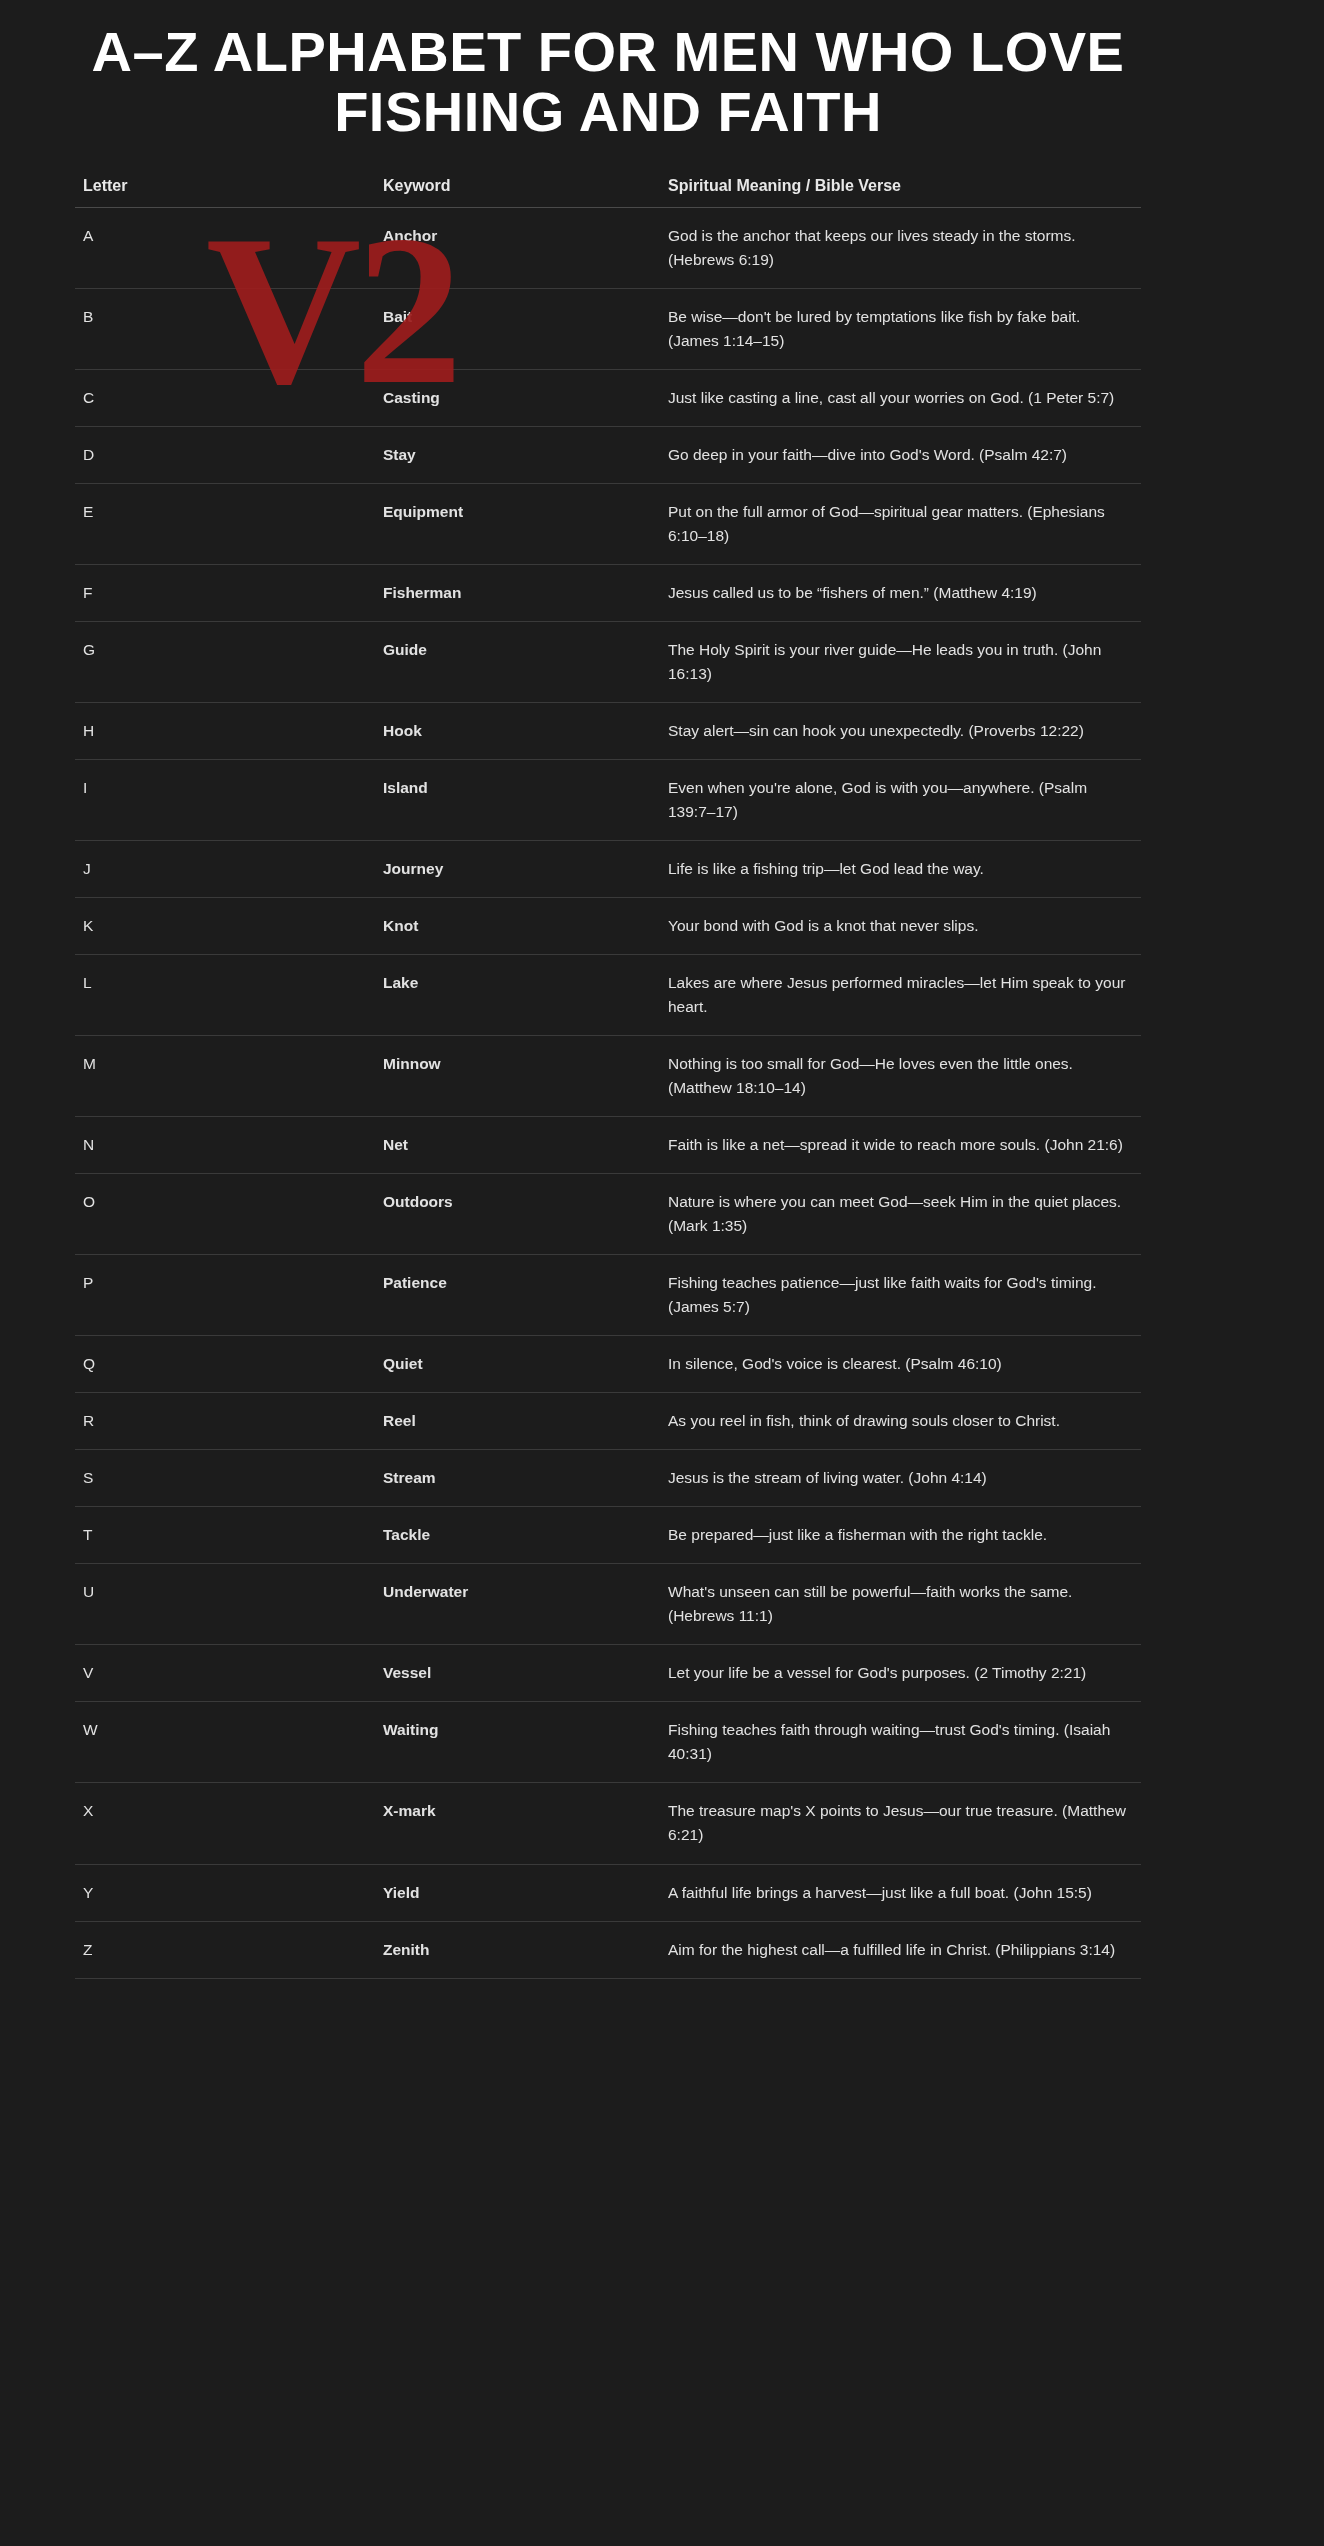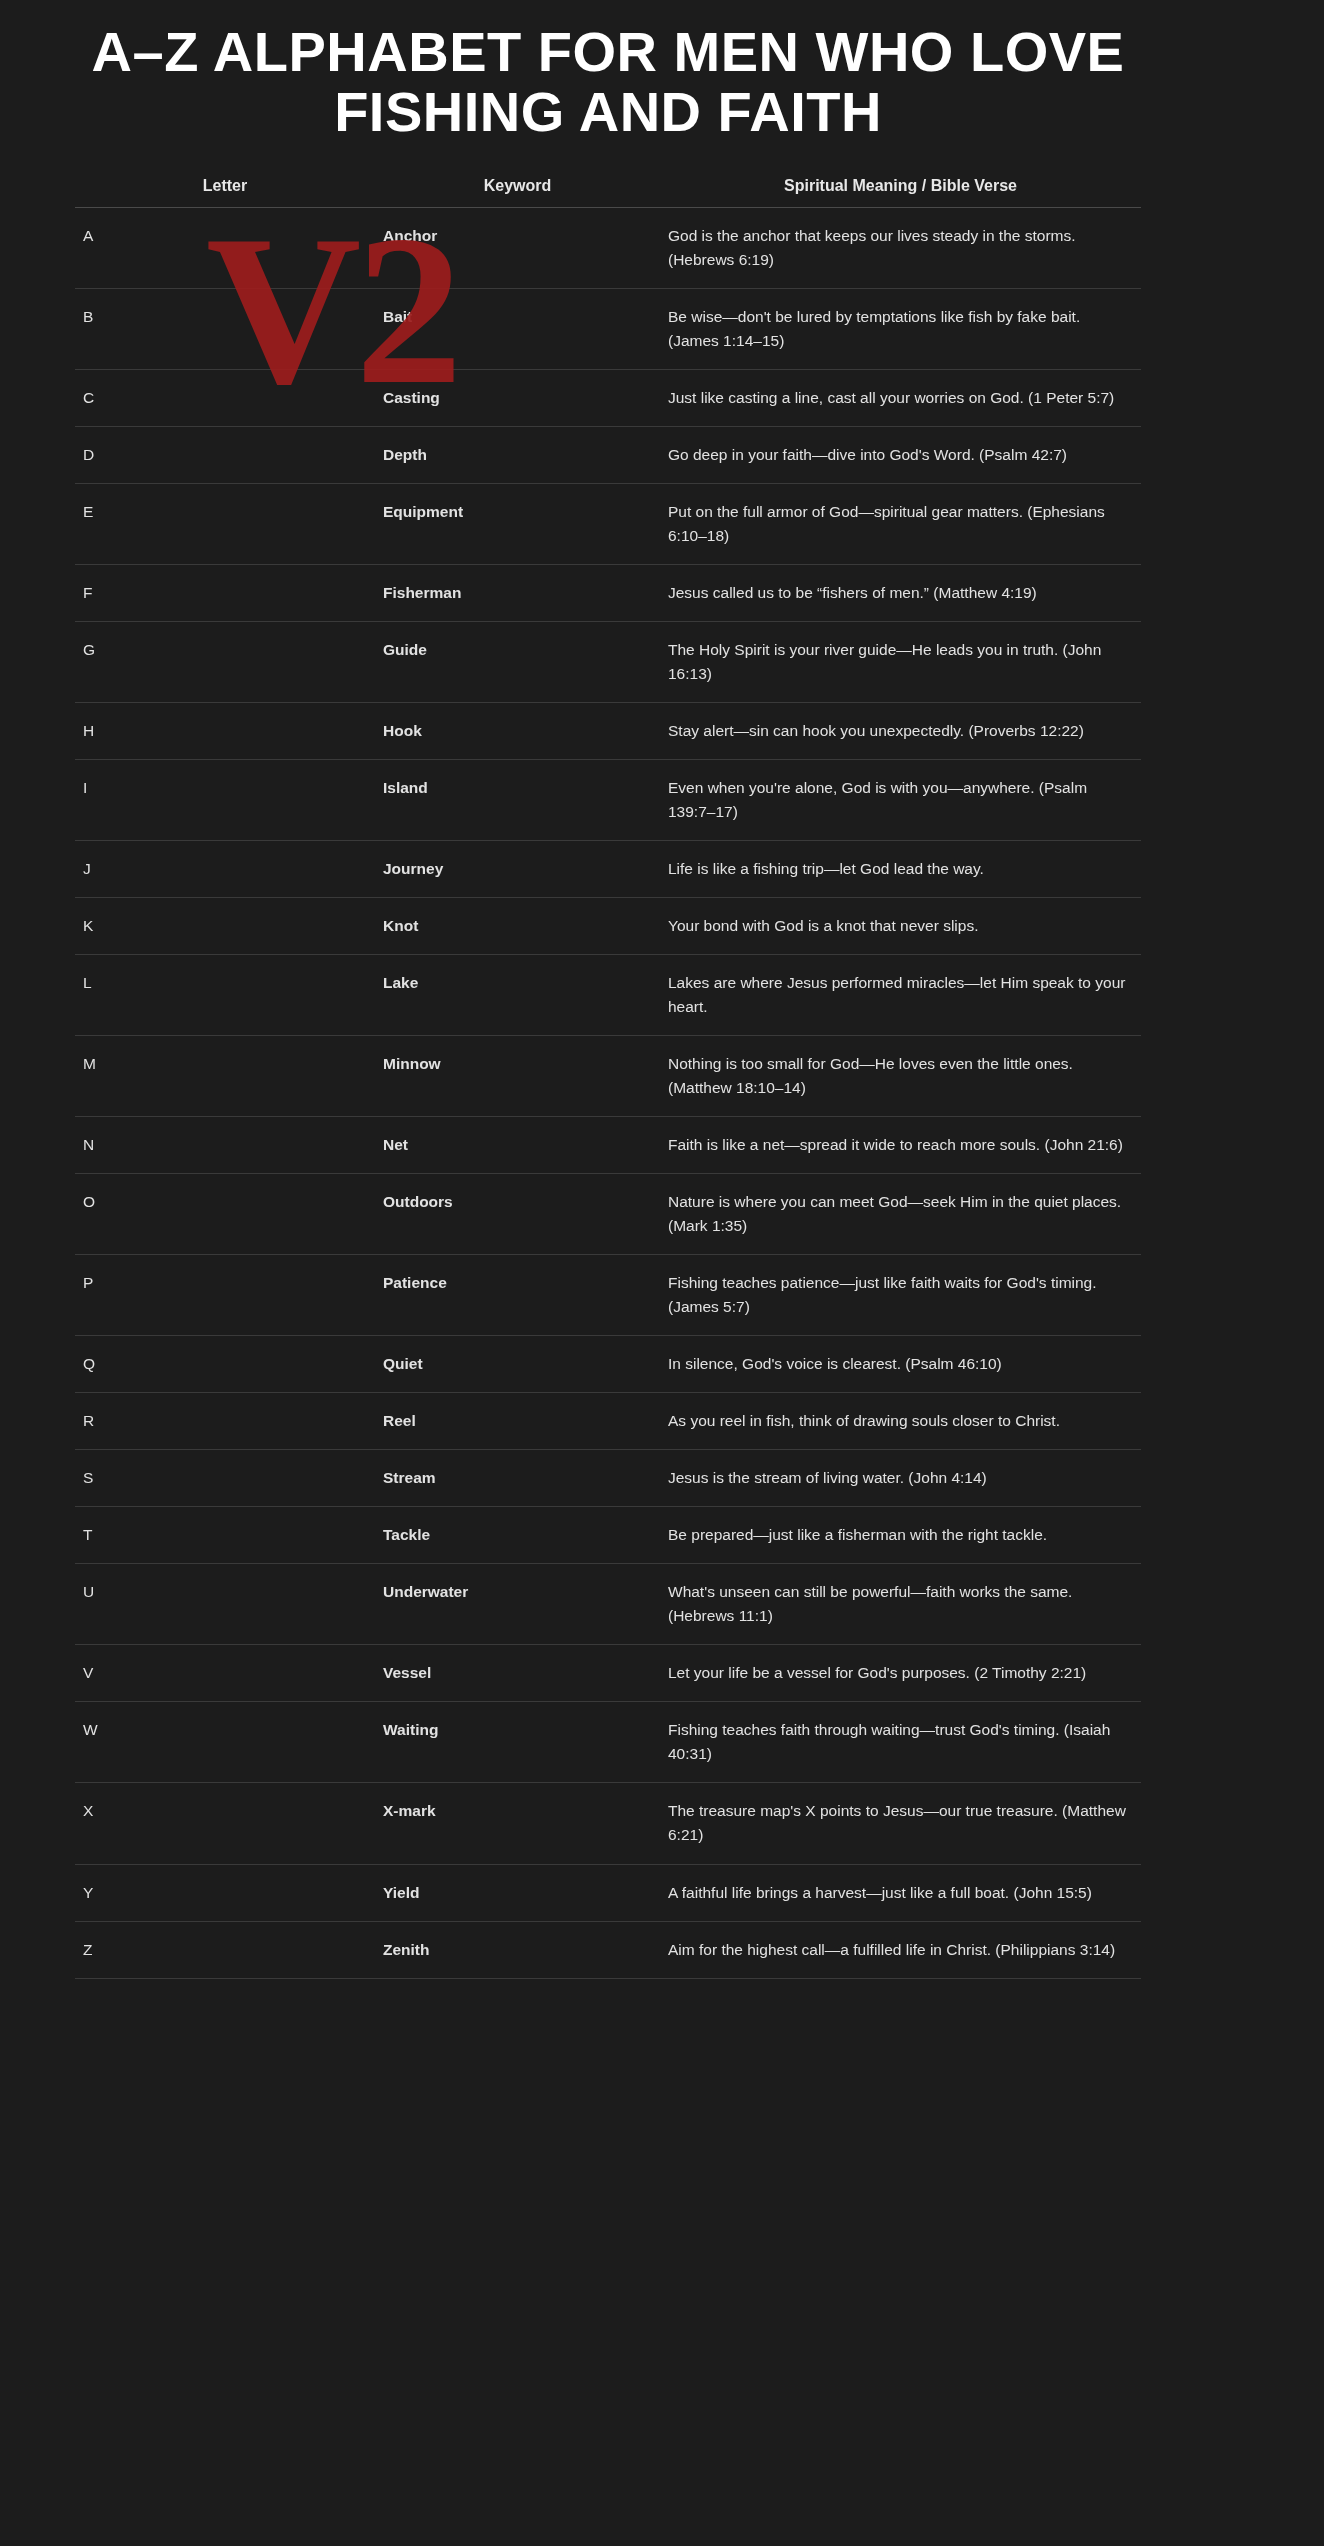--- a/index.html
+++ b/index.html
@@ -37,21 +37,21 @@
   .table-wrap {
     position: relative;
     margin: 14px 75px 0 75px;
   }
   table.az {
     width: 100%;
     border-collapse: collapse;
     table-layout: fixed;
   }
   table.az th {
-    text-align: center;
+    text-align: left;
     font-size: 16px;
     font-weight: bold;
     color: #e8e8e8;
     padding: 10px 8px 12px 8px;
     border-bottom: 1px solid #4a4a4a;
     vertical-align: bottom;
   }
   table.az td {
     padding: 16px 8px 16px 8px;
     border-bottom: 1px solid #3a3a3a;
@@ -126,21 +126,21 @@
             <td class="keyword">Bait</td>
             <td class="meaning">Be wise—don't be lured by temptations like fish by fake bait. (James 1:14–15)</td>
           </tr>
           <tr>
             <td class="letter">C</td>
             <td class="keyword">Casting</td>
             <td class="meaning">Just like casting a line, cast all your worries on God. (1 Peter 5:7)</td>
           </tr>
           <tr>
             <td class="letter">D</td>
-            <td class="keyword">Depth</td>
+            <td class="keyword">Stay</td>
             <td class="meaning">Go deep in your faith—dive into God's Word. (Psalm 42:7)</td>
           </tr>
           <tr>
             <td class="letter">E</td>
             <td class="keyword">Equipment</td>
             <td class="meaning">Put on the full armor of God—spiritual gear matters. (Ephesians 6:10–18)</td>
           </tr>
           <tr>
             <td class="letter">F</td>
             <td class="keyword">Fisherman</td>

